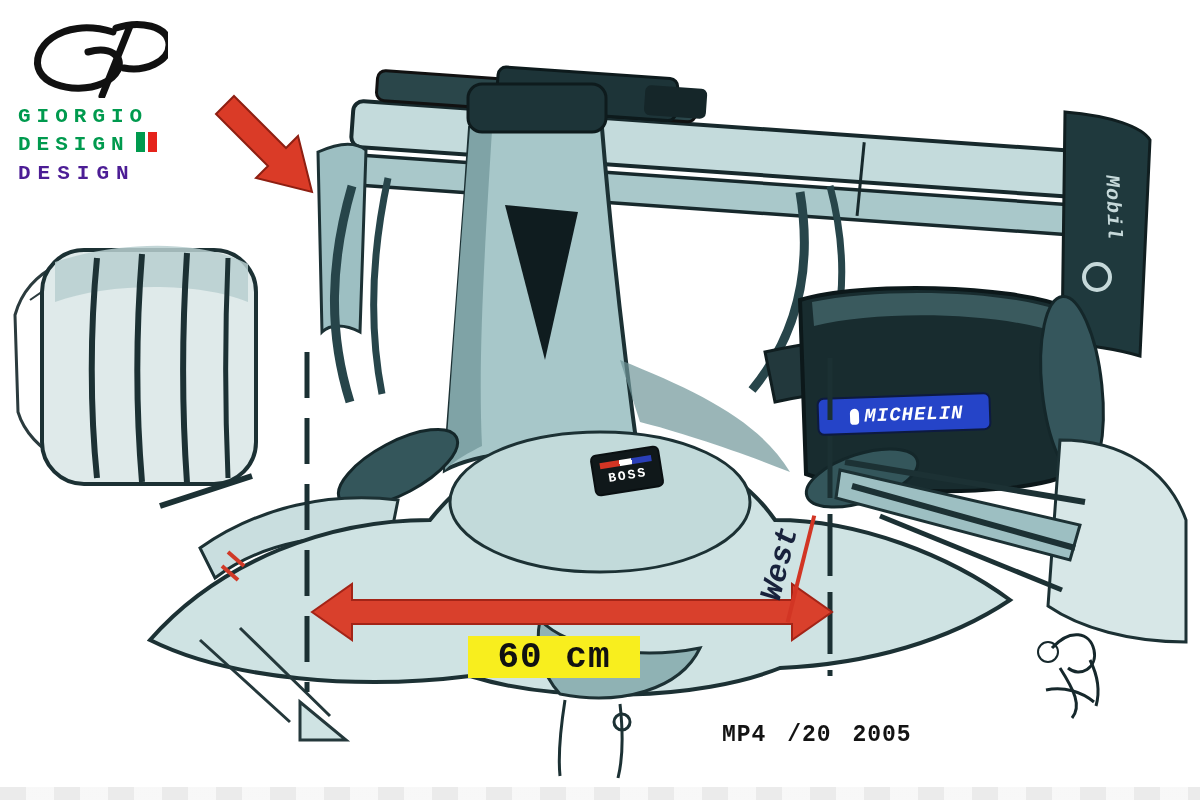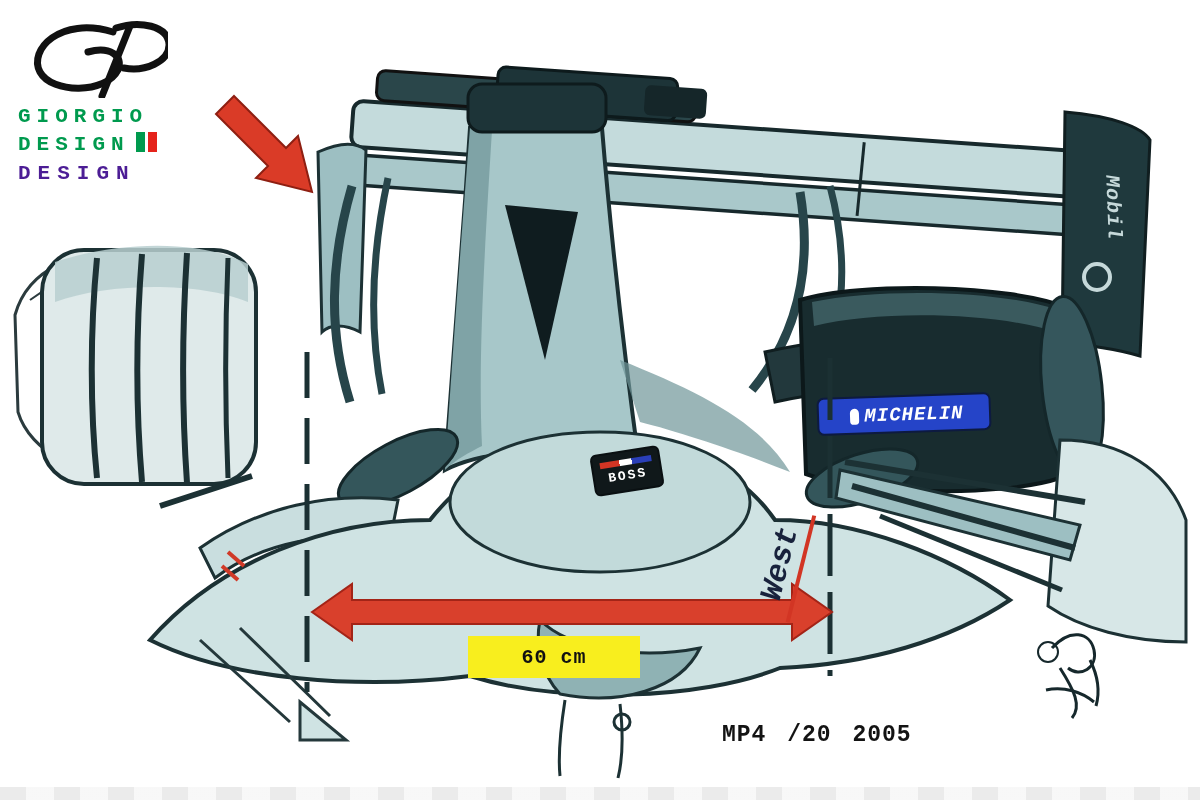--- a/index.html
+++ b/index.html
@@ -11,21 +11,21 @@
   .logo .line{font-weight:800;line-height:1.35;}
   .logo .l1{color:#009a4e;font-size:21px;letter-spacing:6px;}
   .logo .l2{color:#009a4e;font-size:21px;letter-spacing:6px;display:inline-block;vertical-align:middle;}
   .logo .l3{color:#4c1d95;font-size:21px;letter-spacing:7px;}
   .flag{display:inline-block;vertical-align:middle;margin-left:6px;}
   .flag i{display:inline-block;width:9px;height:20px;margin-right:3px;}
   .flag .fg{background:#009a4e;}
   .flag .fr{background:#e5231b;}
   
   .dim-label{position:absolute;left:468px;top:636px;width:172px;height:42px;
-    background:#f8ee1e;color:#111;font-weight:800;font-size:20px;
+    background:#f8ee1e;color:#111;font-weight:800;font-size:36px;
     display:flex;align-items:center;justify-content:center;letter-spacing:1px;}
   .caption{position:absolute;left:722px;top:722px;color:#131313;font-weight:800;
     font-size:23px;letter-spacing:1px;word-spacing:6px;}
   
   .michelin{position:absolute;left:828px;top:399px;width:158px;height:32px;
     transform:rotate(-2deg);display:flex;align-items:center;justify-content:center;
     color:#fff;font-weight:800;font-style:italic;font-size:19px;letter-spacing:1px;}
   .mich-man{display:inline-block;width:9px;height:16px;background:#fff;border-radius:5px 5px 4px 4px;margin-right:5px;}
   .west{position:absolute;left:728px;top:544px;width:110px;text-align:center;
     transform:rotate(-76deg);color:#18223c;font-weight:800;font-style:italic;font-size:31px;

